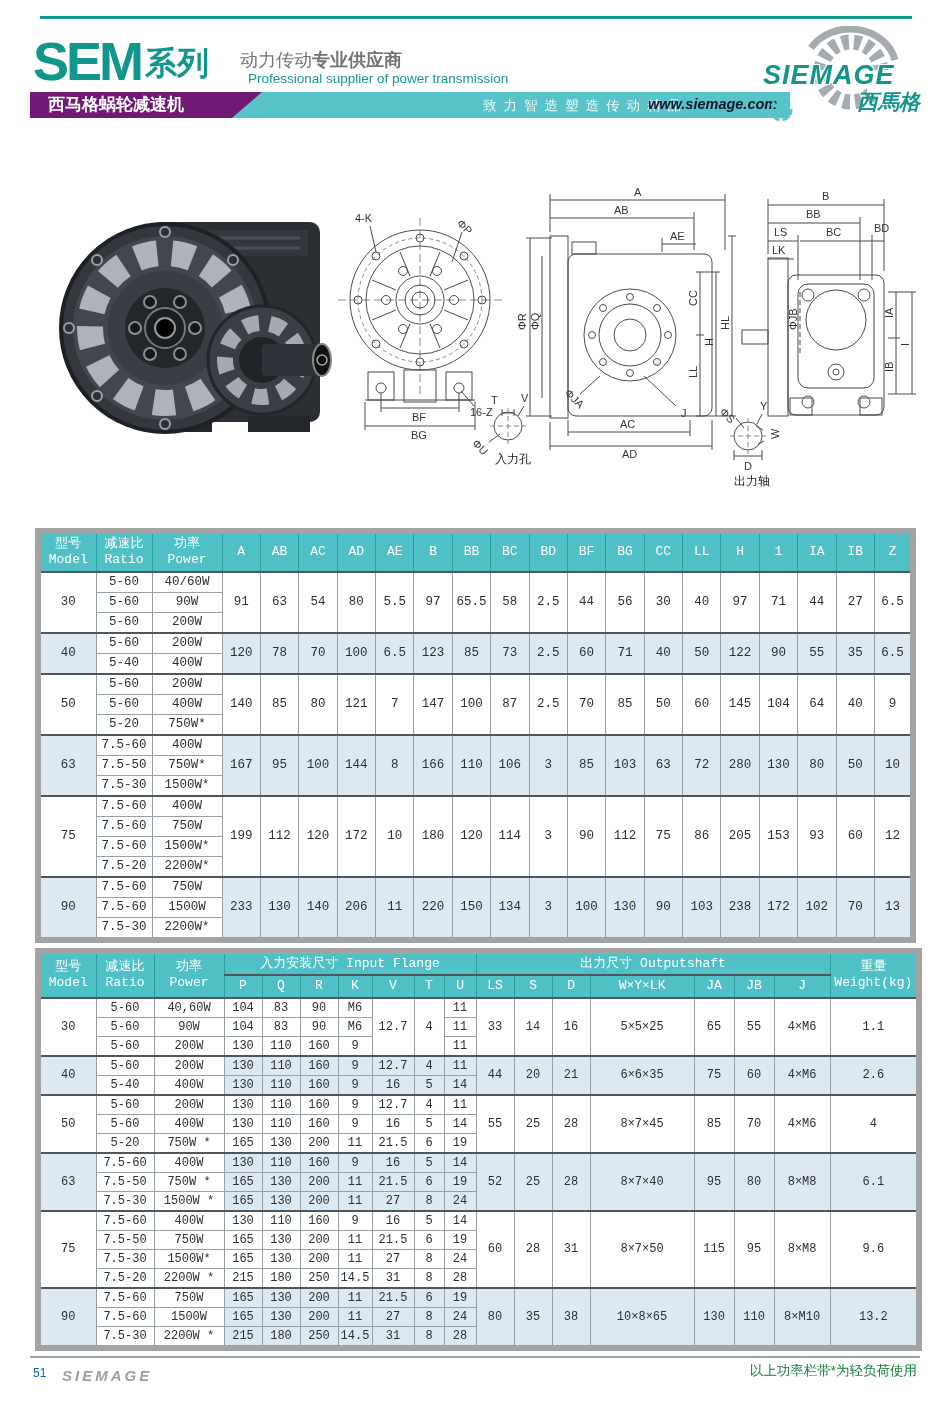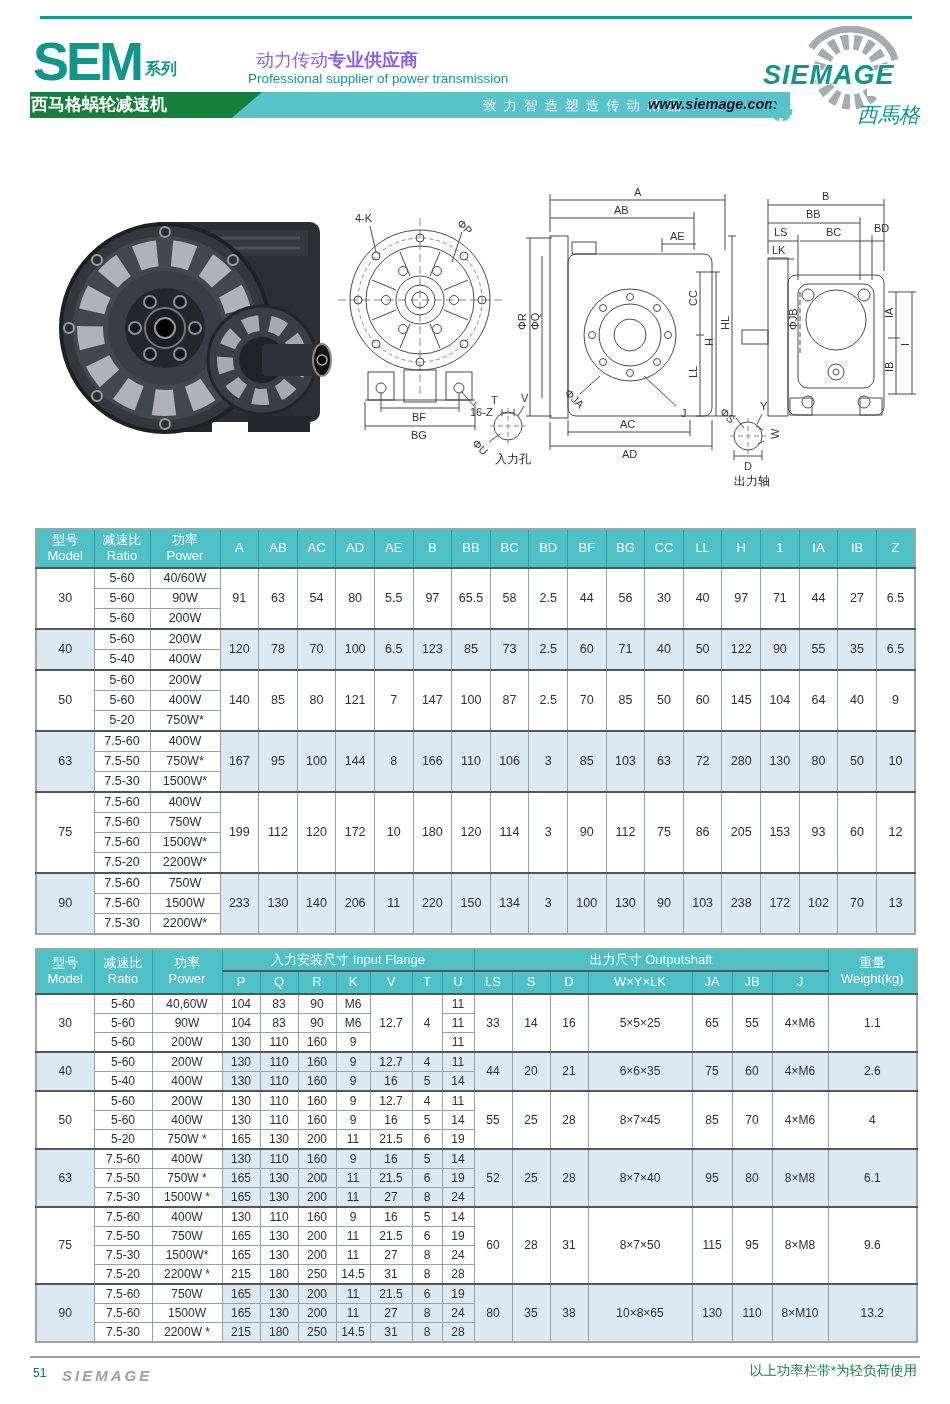--- a/index.html
+++ b/index.html
@@ -2,44 +2,44 @@
 <html><head>
 <meta charset="utf-8">
 <style>
   html,body{margin:0;padding:0;}
   body{width:950px;height:1404px;position:relative;background:#fff;
        font-family:"Liberation Sans","DejaVu Sans",sans-serif;color:#2c2f33;overflow:hidden;}
   .abs{position:absolute;}
   
   .top-rule{left:40px;right:38px;top:16px;height:3px;background:#139a90;}
   .sem{left:33px;top:34px;color:#11968c;font-weight:bold;font-size:54px;letter-spacing:-3px;line-height:1;}
-  .sem-suffix{font-size:16px;letter-spacing:0;font-weight:bold;vertical-align:6px;margin-left:4px;margin-top:36px;}
-  .tagline-cn{left:256px;top:48px;color:#8b5cf6;font-size:18px;}
+  .sem-suffix{font-size:32px;letter-spacing:0;font-weight:bold;vertical-align:6px;margin-left:4px;margin-top:36px;}
+  .tagline-cn{left:240px;top:48px;color:#737373;font-size:18px;}
   .tagline-cn b{font-weight:bold;}
   .tagline-en{left:248px;top:71px;color:#13988e;font-size:13.5px;text-align:right;}
   .banner-strip{left:30px;top:92px;width:760px;height:26px;background:#58c3c8;}
-  .banner-dark{left:30px;top:92px;width:232px;height:26px;background:#15803d;
+  .banner-dark{left:30px;top:92px;width:232px;height:26px;background:#701a75;
        clip-path:polygon(0 0,100% 0,87% 100%,0 100%);color:#fff;font-weight:bold;font-size:17px;
-       line-height:26px;padding-left:1px;box-sizing:border-box;}
+       line-height:26px;padding-left:18px;box-sizing:border-box;}
   .banner-slogan{left:483px;top:97px;color:#eff8f8;font-size:13.5px;letter-spacing:7px;}
   .banner-url{left:648px;top:96px;color:#0f172a;font-size:14.5px;font-weight:bold;font-style:italic;}
   .logo-wrap{right:16px;top:26px;width:175px;height:96px;}
   .logo-text{position:absolute;left:4px;top:34px;color:#11968c;font-size:27px;font-weight:bold;
        font-style:italic;letter-spacing:1px;
        text-shadow:-1px -1px 0 #fff,1px -1px 0 #fff,-1px 1px 0 #fff,1px 1px 0 #fff;}
-  .logo-cn{position:absolute;left:98px;top:75px;color:#11968c;font-size:21px;font-style:italic;font-weight:normal;}
+  .logo-cn{position:absolute;left:98px;top:62px;color:#11968c;font-size:21px;font-style:italic;font-weight:bold;}
   
   .drawing-area{left:0;top:180px;width:950px;height:310px;}
   .dim{font-size:11px;fill:#333;}
   .cap{font-size:12px;fill:#222;}
   
   .twrap{left:35px;width:881px;}
   .t1wrap{top:528px;}
   .t2wrap{top:948px;}
-  table.spec{border-collapse:collapse;width:881px;table-layout:fixed;border:2px solid #a3a3a3;}
+  table.spec{border-collapse:collapse;width:881px;table-layout:fixed;border:6px solid #a3a3a3;font-family:Liberation Mono, monospace;}
   table.spec th{background:#4fc0c5;color:#fff;font-weight:normal;border:1px solid #2f9fa6;
        font-size:13px;line-height:1.25;padding:2px 0;}
   table.spec thead th{border-bottom:2px solid #4e565e;}
   table.spec td{border:1px solid #98a0a7;text-align:center;font-size:12.5px;padding:0;height:19px;}
   table.t2 td{height:18px;font-size:12px;}
   table.spec td.tint{background:#dde9f2;}
   table.spec tr.blk td{border-top:2px solid #4e565e;}
   
   .footer-rule{left:30px;right:30px;top:1356px;height:2px;background:#9aa0a6;}
   .page-num{left:33px;top:1366px;font-size:12px;font-weight:normal;color:#0369a1;}

